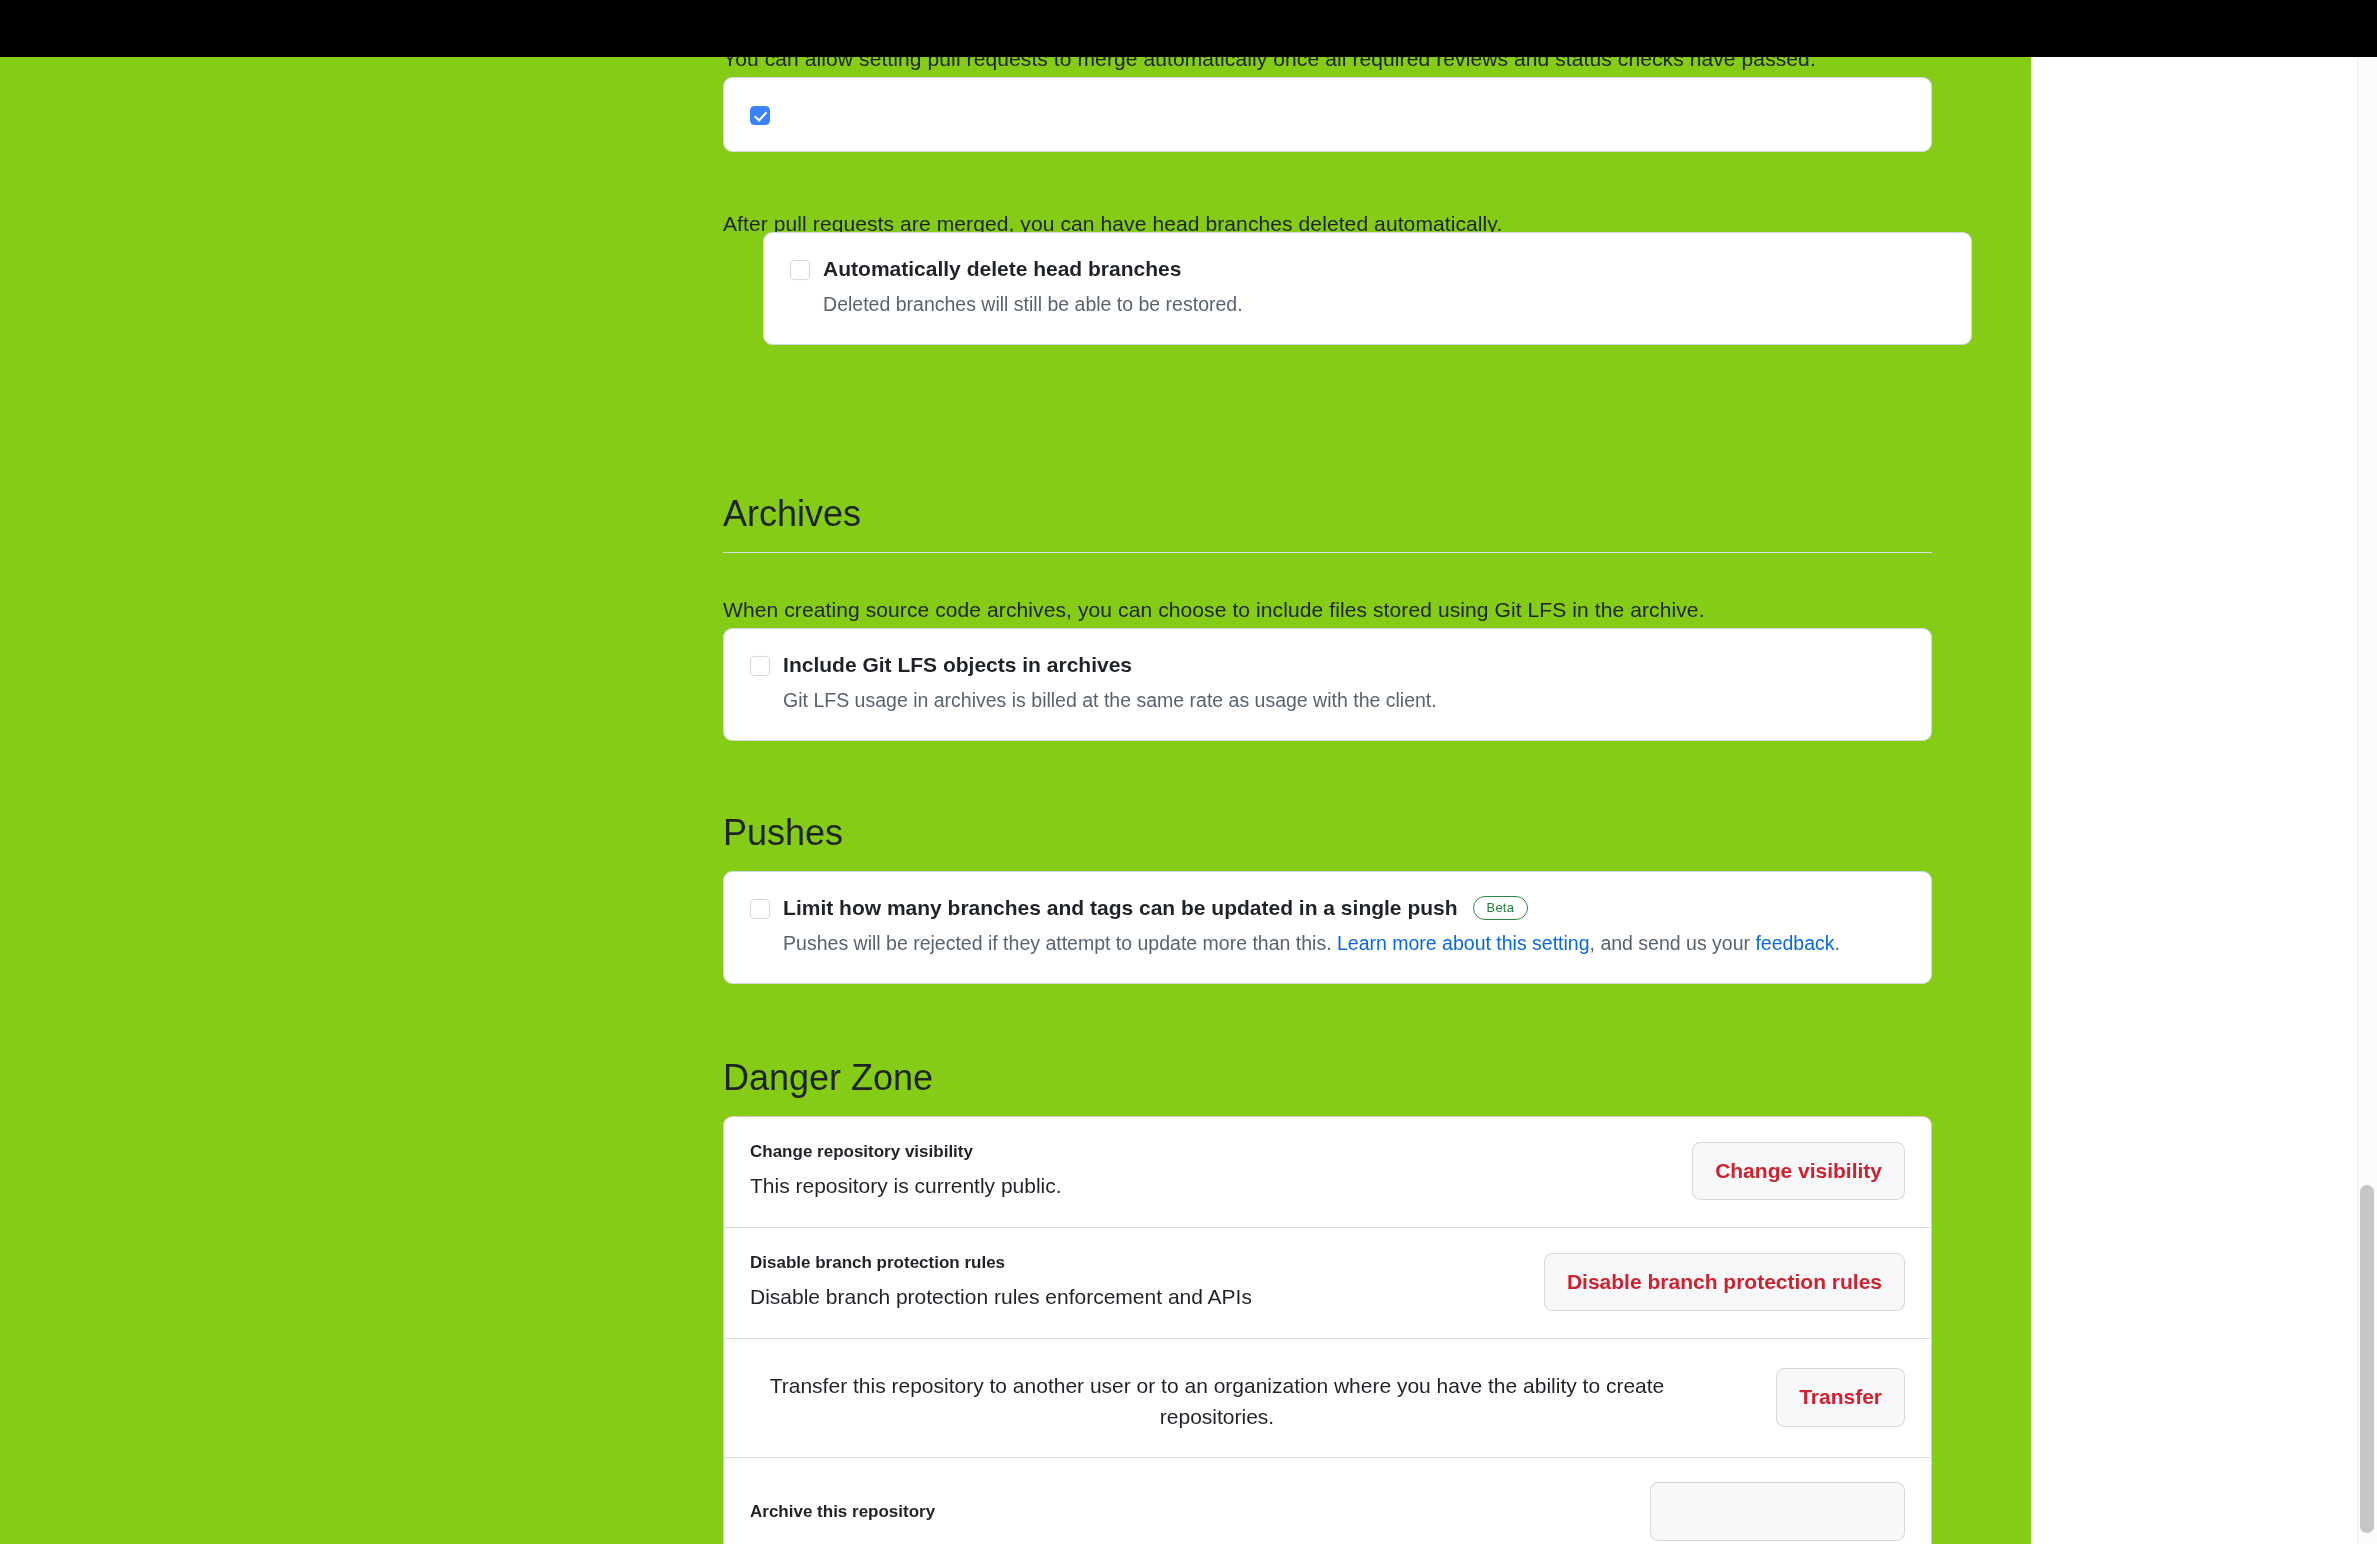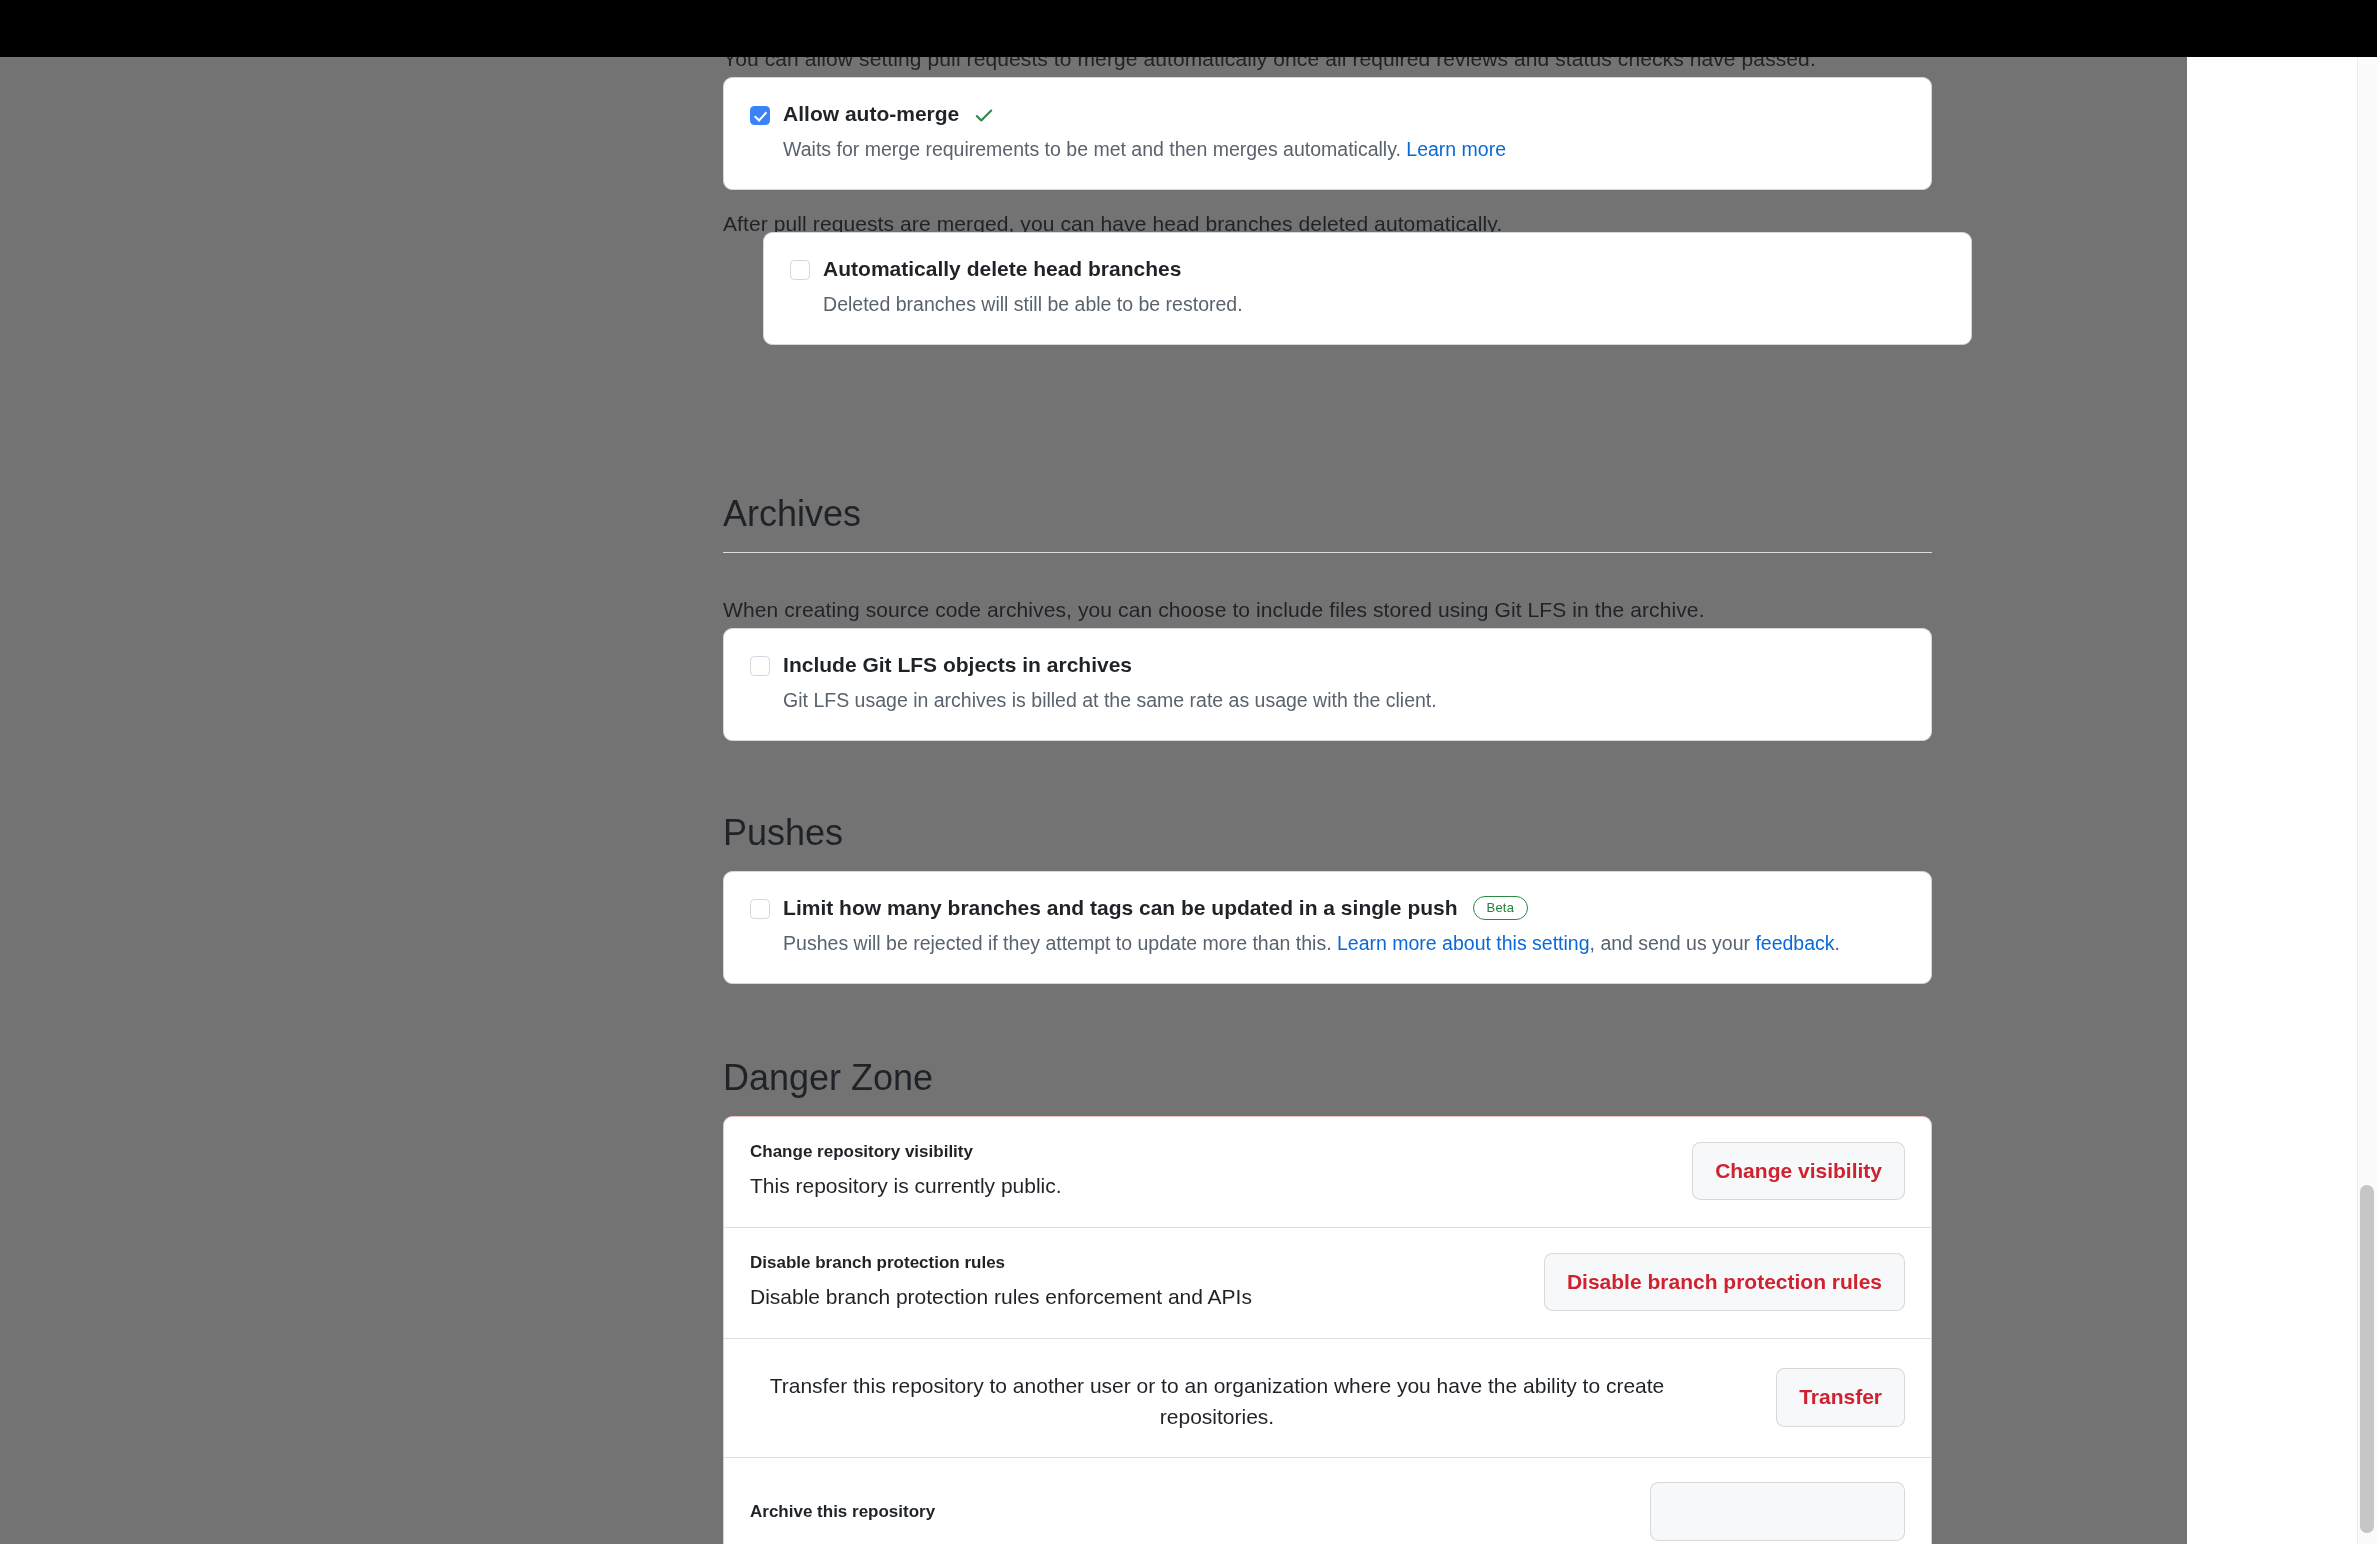--- a/index.html
+++ b/index.html
@@ -14,22 +14,22 @@
 
   #topbar {
     position: absolute; top: 0; left: 0;
     width: 2377px; height: 57px;
     background: #000000;
   }
 
   #viewport {
     position: absolute;
     top: 57px; left: 0;
-    width: 2187px; height: 1488px;
-    background: #737373;
+    width: 2031px; height: 1488px;
+    background: #84cc16;
     overflow: hidden;
   }
 
   #page {
     position: absolute;
     top: 0; left: 0;
     width: 2357px;
     padding: 0;
   }
 
@@ -210,34 +210,20 @@
   <div id="page">
 
     <div class="col" style="top:-13.6px;">
       <div class="para">You can allow setting pull requests to merge automatically once all required reviews and status checks have passed.</div>
     </div>
 
     <div class="col" style="top:20.4px;">
       <div class="box">
         <div class="ck-row">
           <div class="ck checked"></div>
-          <div class="ck-body">
-            <div class="ck-title">
-              <span>Allow auto-merge</span>
-              <span class="green-check">
-                <svg width="22" height="22" viewBox="0 0 16 16" aria-hidden="true">
-                  <path d="M13.78 4.22a.75.75 0 0 1 0 1.06l-7.25 7.25a.75.75 0 0 1-1.06 0L2.22 9.28a.75.75 0 0 1 1.06-1.06L6 10.94l6.72-6.72a.75.75 0 0 1 1.06 0Z" fill="#2d8a47"></path>
-                </svg>
-              </span>
-            </div>
-            <div class="ck-desc">
-              <span>Waits for merge requirements to be met and then merges automatically.</span>
-              <a class="lnk" href="#">Learn more</a>
-            </div>
-          </div>
         </div>
       </div>
     </div>
 
     <div class="col" style="top:143px;margin-top:8px;">
       <div class="para">After pull requests are merged, you can have head branches deleted automatically.</div>
     </div>
 
     <div class="col" style="top:175px;margin-left:40px;">
       <div class="box">

